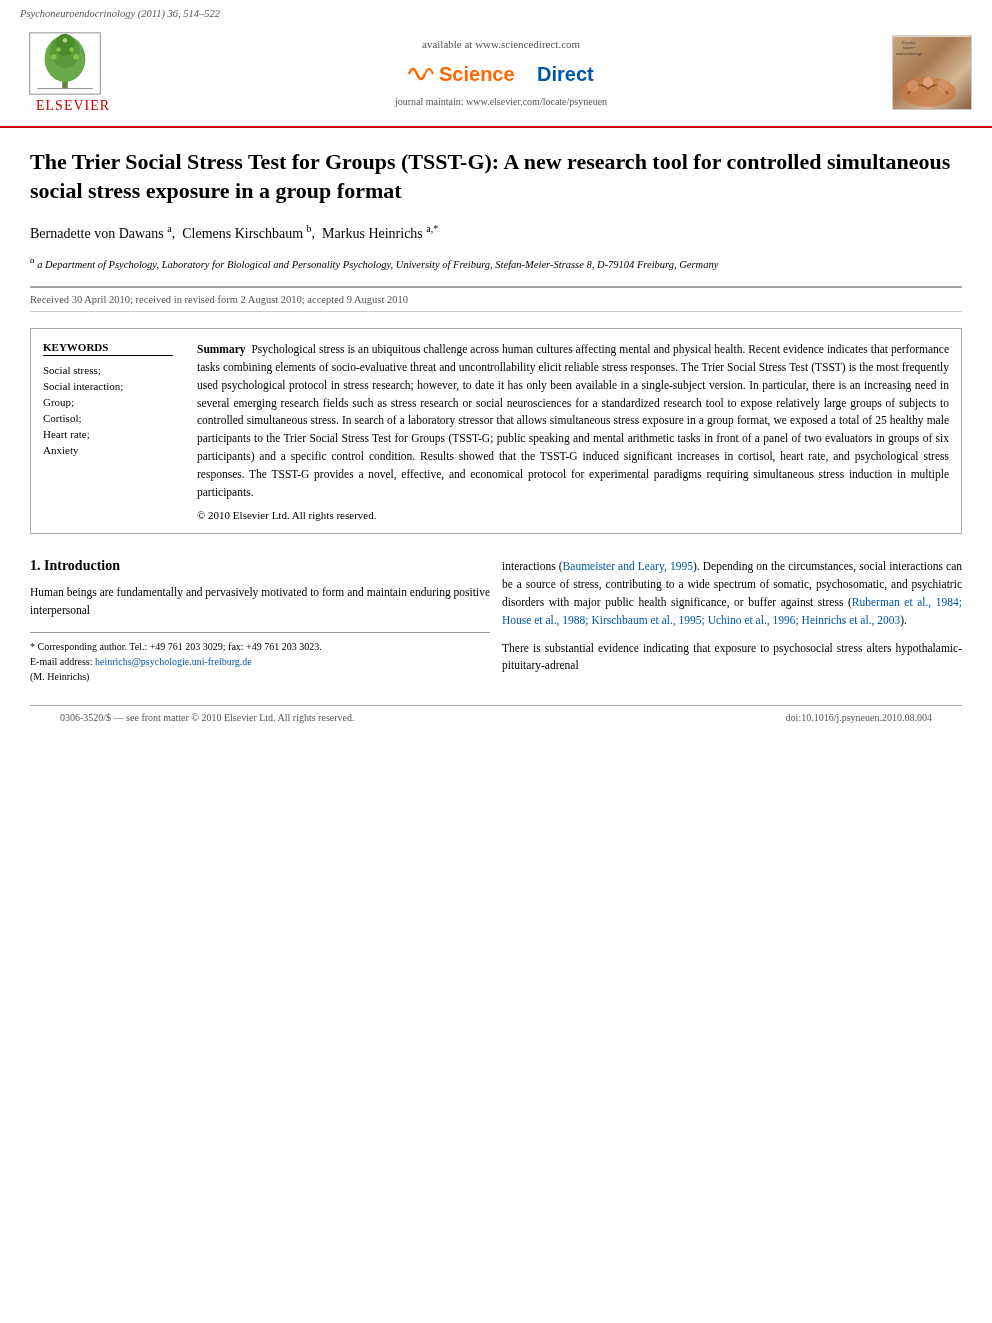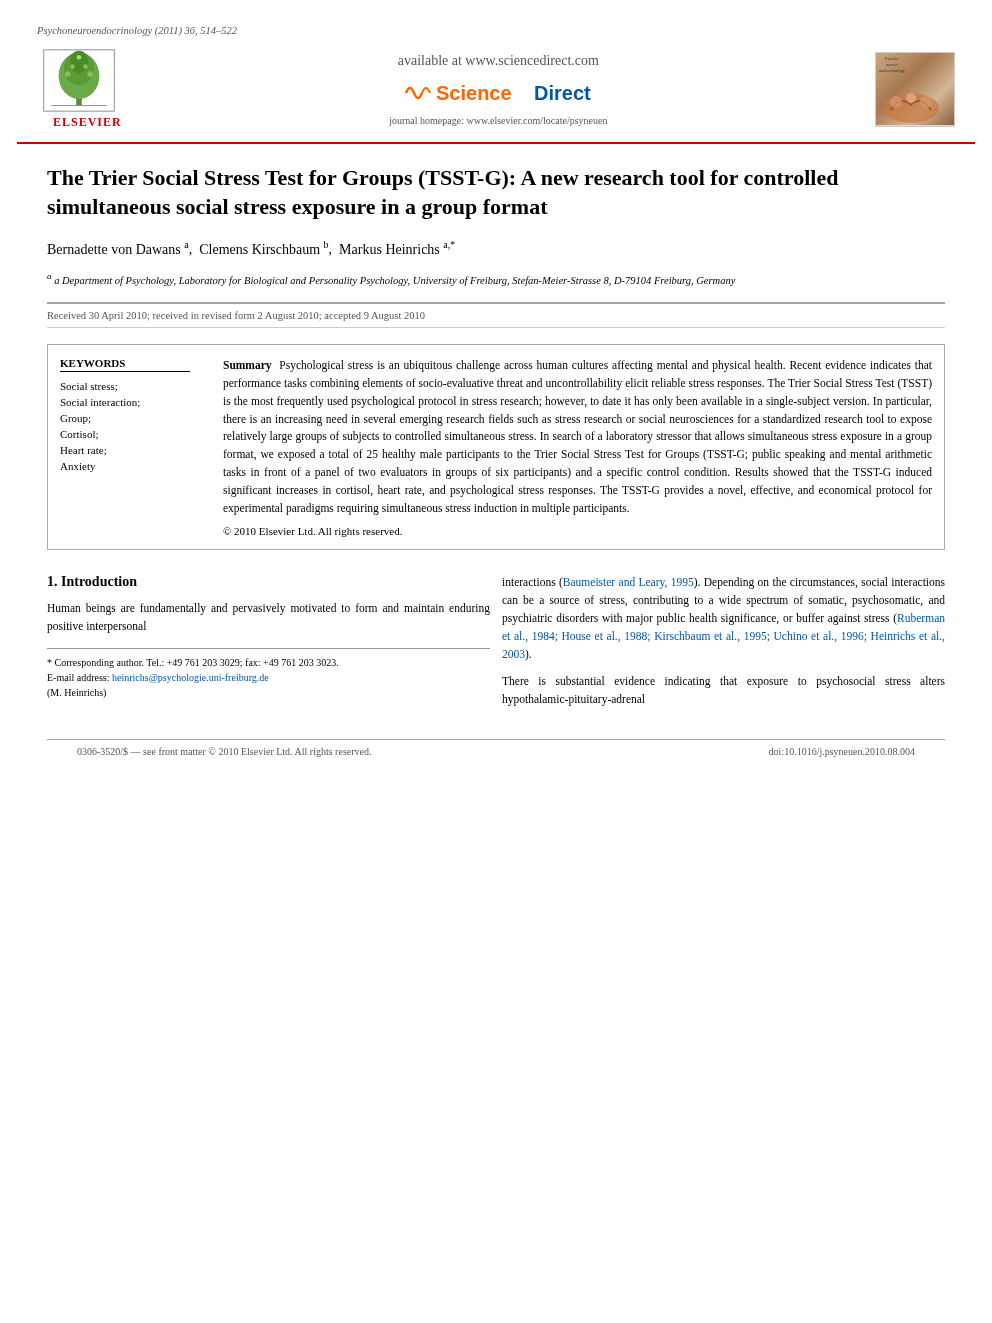--- a/index.html
+++ b/index.html
@@ -9,21 +9,21 @@
       font-size: 13px;
       color: #000;
       width: 992px;
       min-height: 1323px;
     }
 
     .page-container {
       width: 992px;
       min-height: 1323px;
       background: #fff;
-      padding: 17px;
+      padding: 0;
     }
 
     
     .journal-header {
       padding: 8px 20px 4px 20px;
       border-bottom: 2px solid #c00;
     }
 
     .journal-title-line {
       font-size: 10.5px;
@@ -38,36 +38,36 @@
       justify-content: space-between;
       padding: 8px 0;
     }
 
     .elsevier-tree {
       width: 80px;
       height: 65px;
     }
 
     .elsevier-label {
-      font-size: 12px;
-      font-weight: bold;
+      font-size: 14px;
+      font-weight: normal;
       color: #c00;
       letter-spacing: 1px;
       margin-top: 2px;
       margin-left: 16px;
     }
 
     .center-header {
       flex: 1;
       text-align: center;
       padding: 0 20px;
     }
 
     .available-text {
-      font-size: 14px;
+      font-size: 11px;
       color: #555;
       margin-bottom: 4px;
     }
 
     .journal-homepage {
       font-size: 10px;
       color: #555;
     }
 
     .journal-cover {
@@ -125,21 +125,21 @@
       color: #555;
       border-top: 2px solid #a3a3a3;
       border-bottom: 1px solid #ccc;
       padding: 6px 0;
       margin-bottom: 16px;
     }
 
     
     .keywords-abstract {
       display: flex;
-      gap: 33px;
+      gap: 24px;
       margin-bottom: 24px;
       border: 1px solid #aaa;
       padding: 12px;
       justify-content: space-between;
     }
 
     .keywords-section {
       width: 130px;
       flex-shrink: 0;
     }
@@ -301,21 +301,21 @@
         <div class="available-text">available at www.sciencedirect.com</div>
         <div class="sd-logo-container">
           <svg width="200" height="38" viewBox="0 0 200 38">
 
             <path d="M8,20 Q12,10 16,20 Q20,30 24,20" stroke="#f60" stroke-width="2.5" fill="none"></path>
             <path d="M24,20 Q28,10 32,20" stroke="#f60" stroke-width="2" fill="none"></path>
             <text x="38" y="27" font-size="20" font-weight="bold" font-family="Arial, sans-serif" fill="#f60">Science</text>
             <text x="136" y="27" font-size="20" font-weight="bold" font-family="Arial, sans-serif" fill="#0057a8">Direct</text>
           </svg>
         </div>
-        <div class="journal-homepage">journal homepage: www.elsevier.com/locate/psyneuen</div>
+        <div class="journal-homepage">journal maintain: www.elsevier.com/locate/psyneuen</div>
       </div>
 
       <div class="journal-cover">
         <div class="cover-img">
           <div class="cover-header-text">Psycho-<br>neuro-<br>endocrinology</div>
           <svg width="70" height="45" viewBox="0 0 70 45" style="position:absolute;bottom:0;left:0;">
             <rect x="0" y="0" width="70" height="45" fill="transparent"></rect>
 
             <ellipse cx="35" cy="28" rx="28" ry="15" fill="#c87840" opacity="0.7"></ellipse>
             <path d="M15,30 Q25,15 35,25 Q45,15 55,30" stroke="#8b4513" stroke-width="1.5" fill="none" opacity="0.8"></path>

